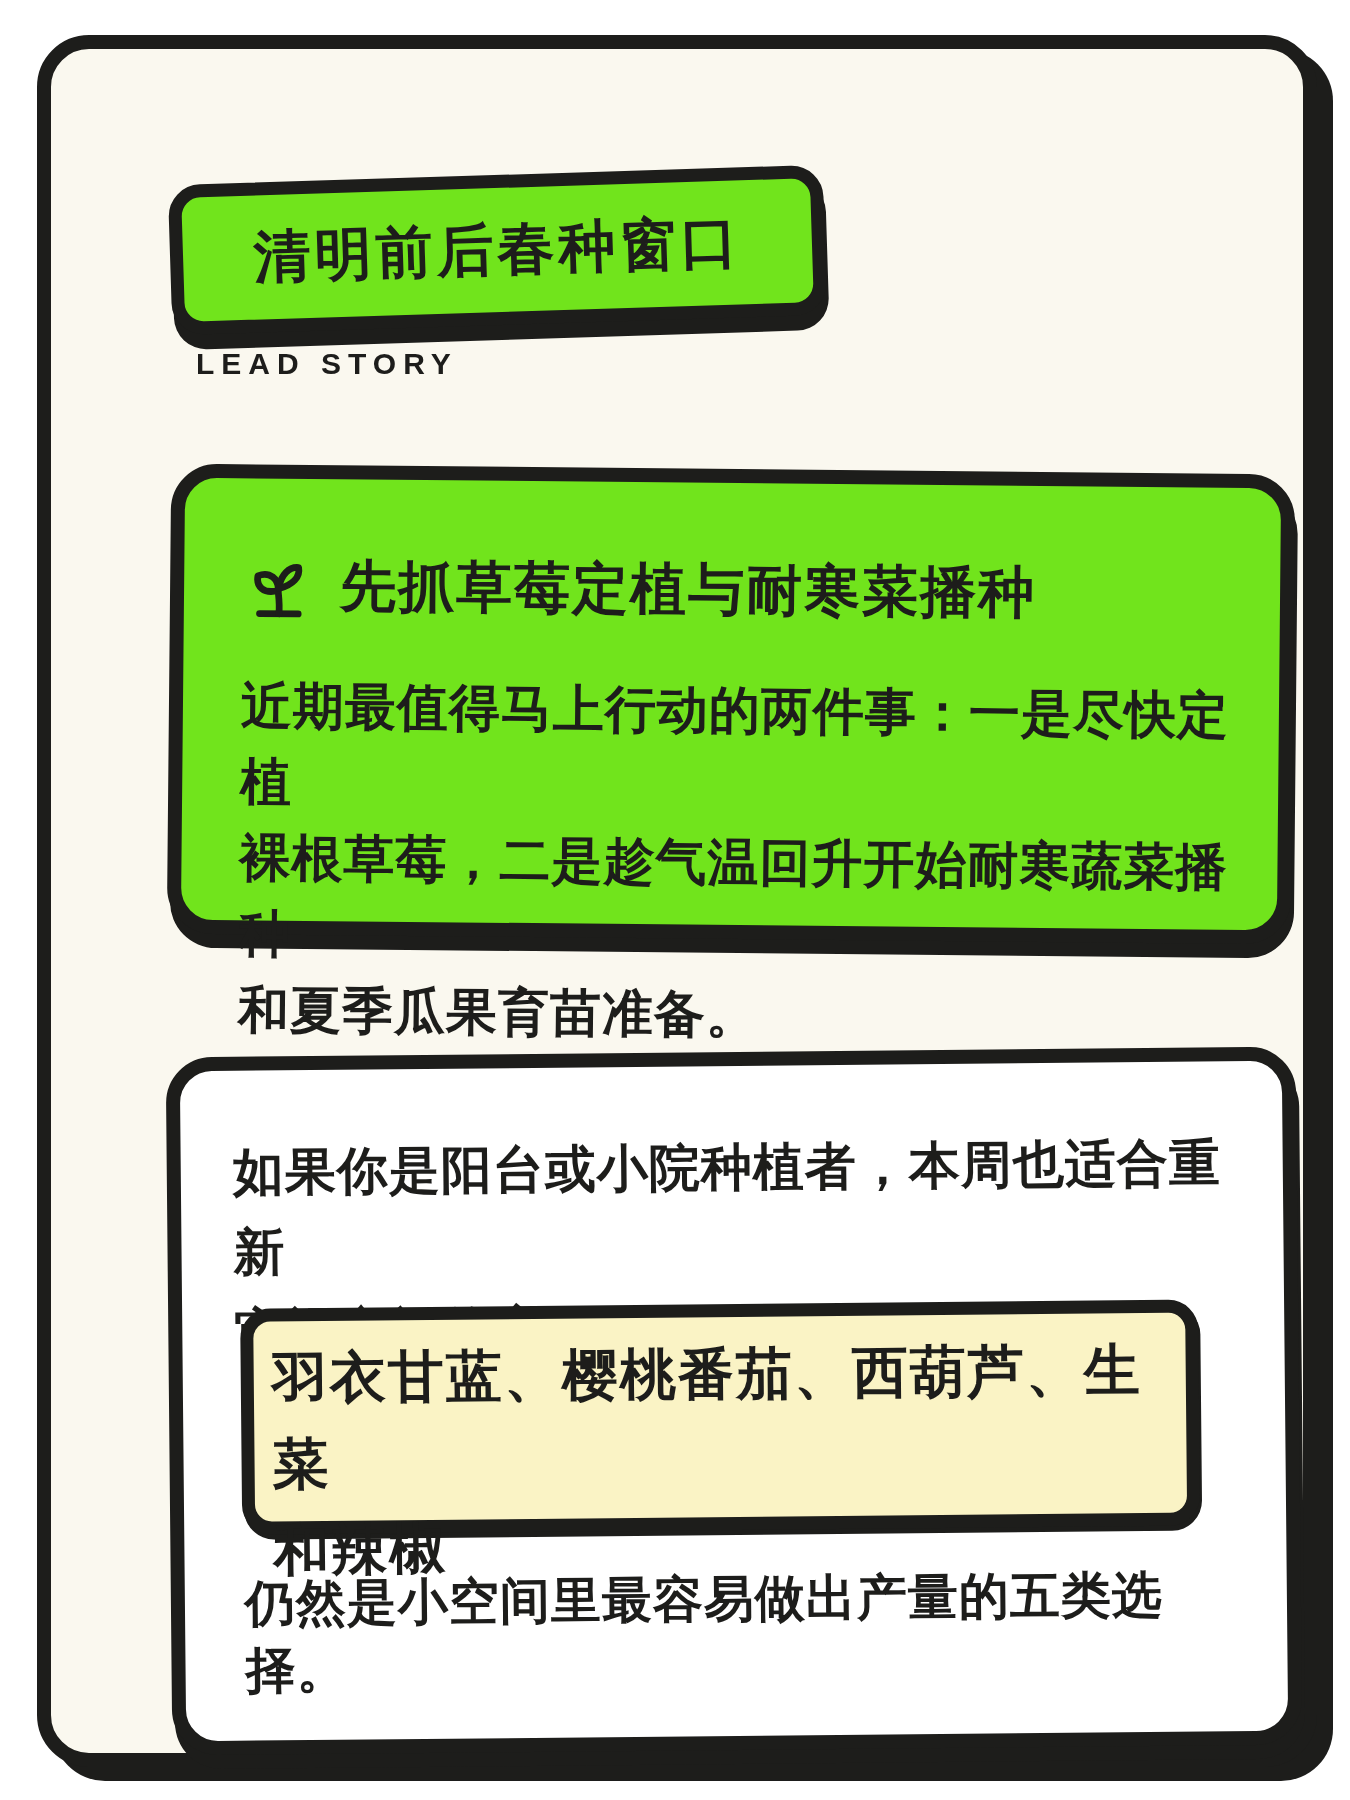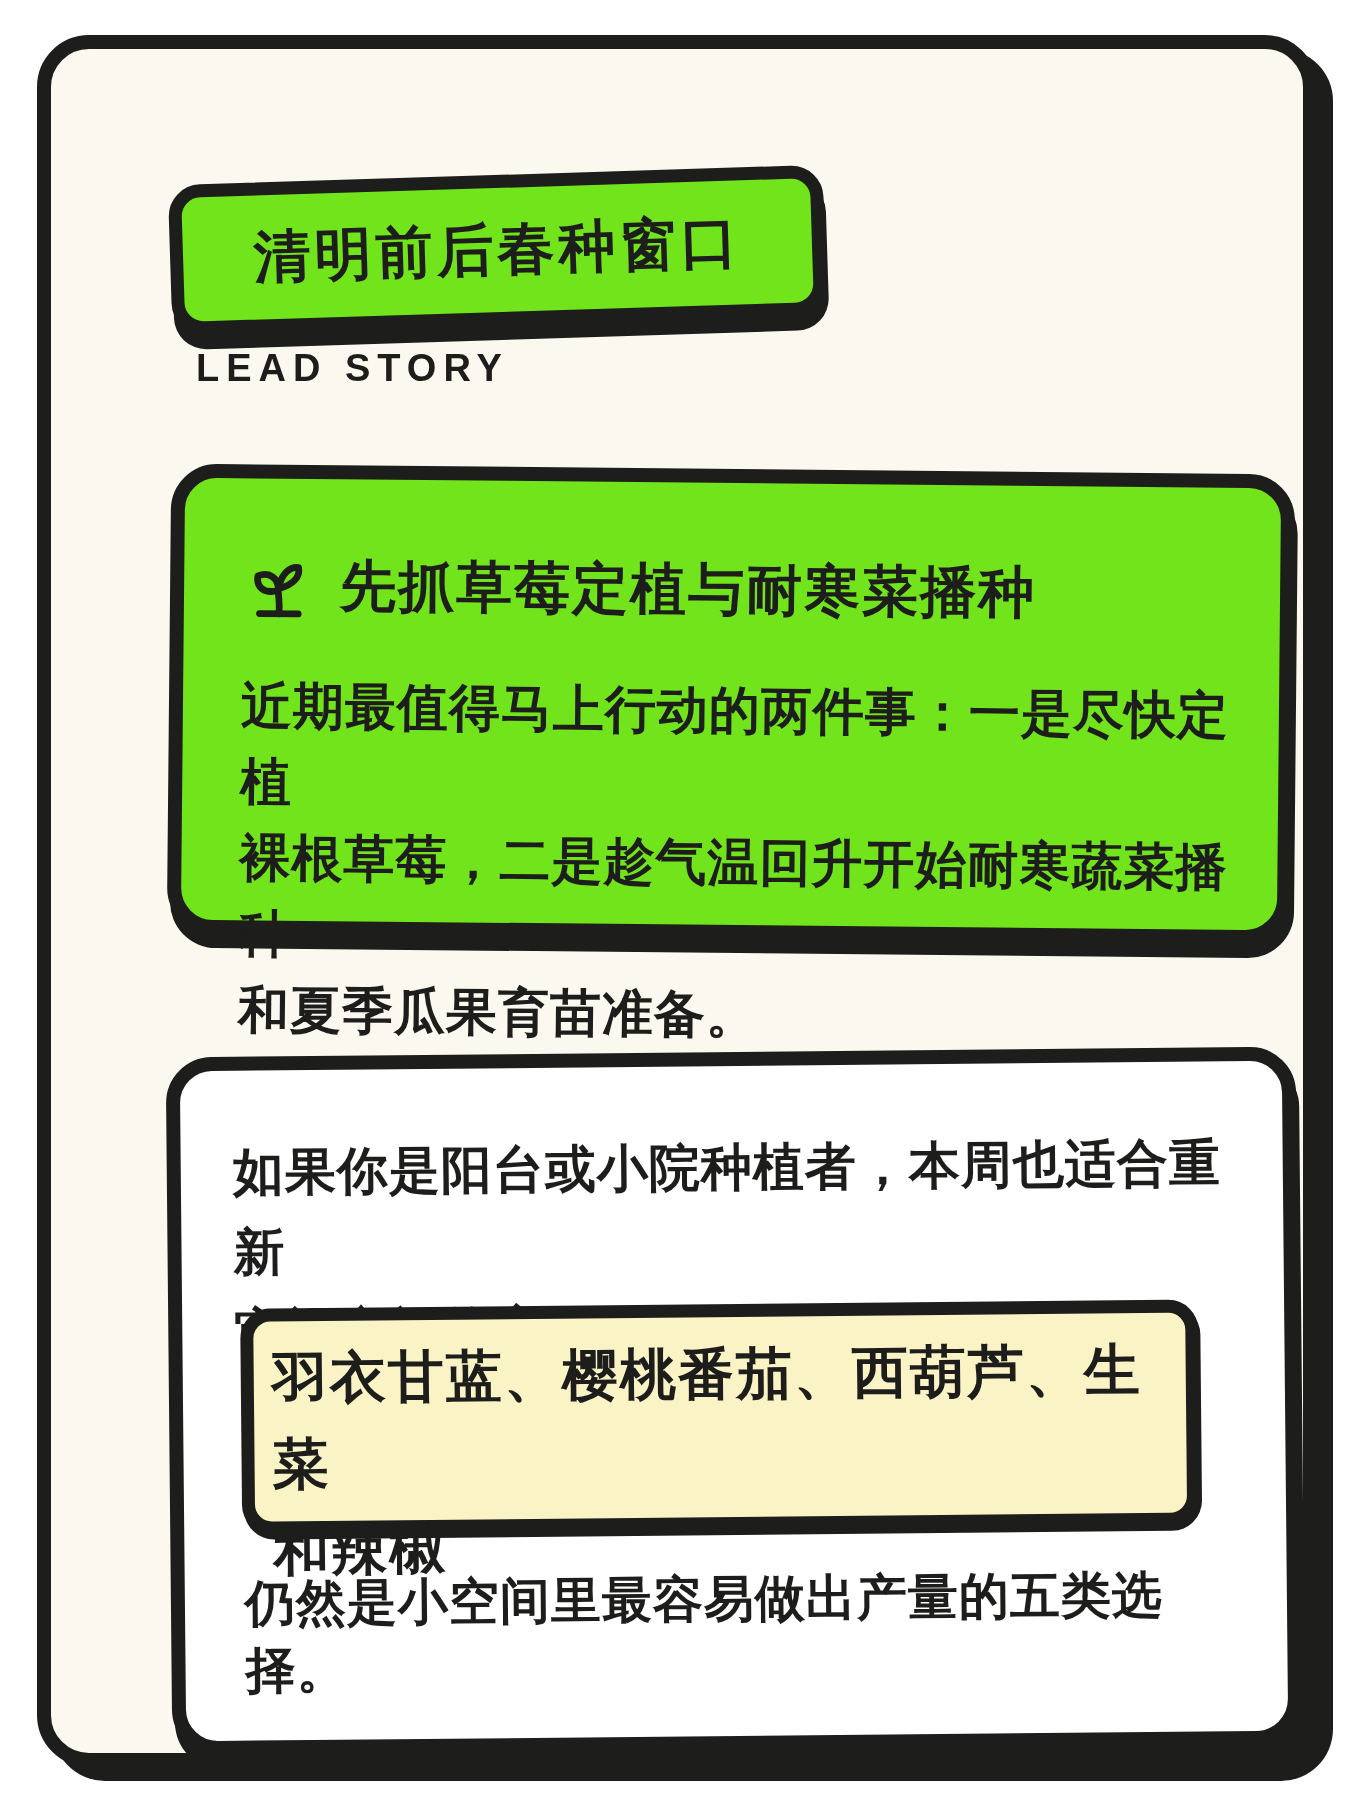--- a/index.html
+++ b/index.html
@@ -34,21 +34,21 @@
     transform:rotate(-1.8deg);
     box-shadow:2px 15px 0 var(--ink);
     display:flex;align-items:center;justify-content:center;
   }
   .badge-label{
     font-size:57px;font-weight:900;letter-spacing:4px;color:var(--ink);
     white-space:nowrap;
   }
   .kicker{
     position:absolute;left:145px;top:298px;
-    font-size:38px;font-weight:900;letter-spacing:7px;color:var(--ink);
+    font-size:30px;font-weight:900;letter-spacing:7px;color:var(--ink);
   }
   .lead-card{
     position:absolute;left:118px;top:420px;width:1124px;height:470px;
     background:var(--lime);
     border:14px solid var(--ink);
     border-radius:46px;
     transform:rotate(0.55deg);
     box-shadow:3px 14px 0 var(--ink);
   }
   .lead-head{

